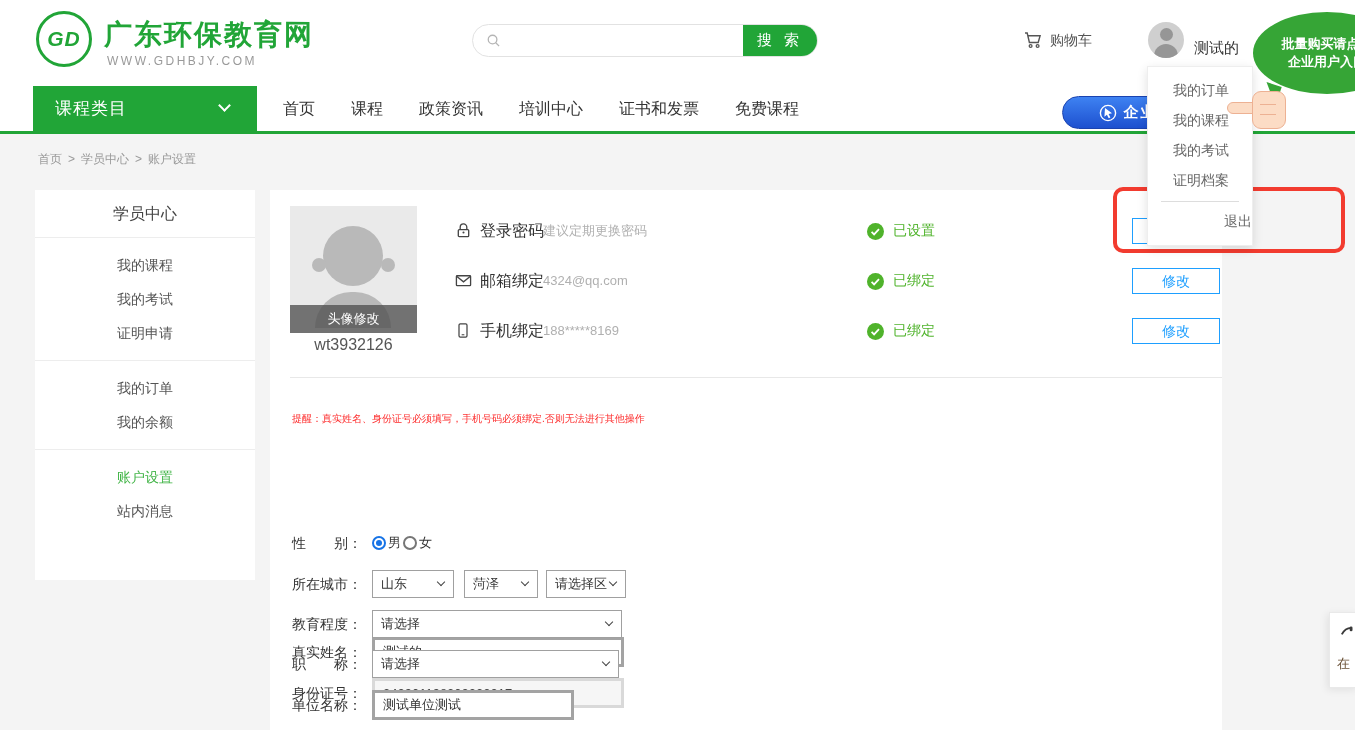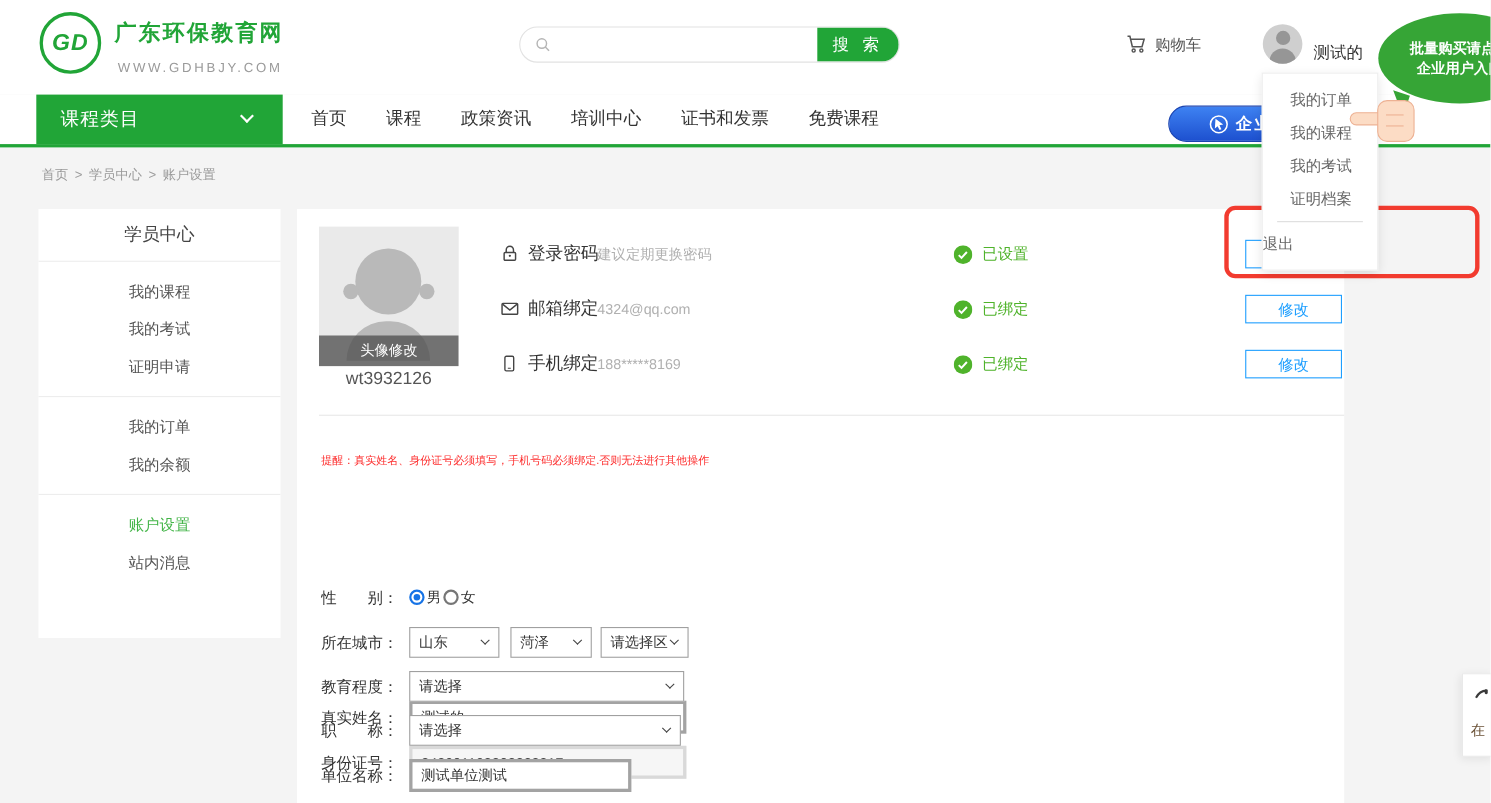--- a/index.html
+++ b/index.html
@@ -10,21 +10,21 @@
     font-family:"Liberation Sans","DejaVu Sans",sans-serif;
     color:#333;
   }
 
   
   .header { position:absolute; left:0; top:0; width:1355px; height:86px; background:#fff; }
   .logo-badge { position:absolute; left:36px; top:11px; width:56px; height:56px;
     border:3px solid var(--green,#21a537); border-radius:50%;
     display:flex; align-items:center; justify-content:center; background:#fff; }
   .logo-badge span { color:var(--green,#21a537); font-weight:bold; font-style:italic; font-size:21px; letter-spacing:1px; }
-  .logo-title { position:absolute; left:104px; top:16px; font-size:20px; font-weight:bold;
+  .logo-title { position:absolute; left:104px; top:16px; font-size:28px; font-weight:bold;
     color:var(--green,#21a537); letter-spacing:2px; }
   .logo-sub { position:absolute; left:107px; top:54px; font-size:12px; color:#9a9a9a; letter-spacing:2.5px; }
 
   .search { position:absolute; left:472px; top:24px; width:346px; height:33px;
     border:1px solid #e2e2e2; border-radius:17px; background:#fff; display:flex; overflow:hidden; }
   .search .mag { position:absolute; left:13px; top:8px; }
   .search input { flex:1; border:none; outline:none; padding-left:37px; font-size:14px; color:#333;
     font-family:inherit; background:transparent;margin-top:34px; }
   .search input::placeholder { color:#aaa; }
   .search button { width:74px; border:none; background:var(--green,#21a537); color:#fff;
@@ -112,21 +112,21 @@
   .radio.checked::after { content:""; position:absolute; left:2px; top:2px; width:6px; height:6px;
     border-radius:50%; background:#1673e6; }
   .radio.unchecked { border:2px solid #767676; }
   .radio-group .rtxt { font-size:13px; color:#333; margin:0 2px 0 2px; }
 
   
   .user-menu { position:absolute; left:1147px; top:66px; width:106px; height:180px; background:#fff;
     border:1px solid #eee; box-shadow:0 3px 10px rgba(0,0,0,.12); z-index:30; padding-top:8px; }
   .um-item { height:30px; line-height:30px; padding-left:25px; font-size:14px; color:#666; cursor:pointer; }
   .um-divider { width:78px; margin:6px auto 0 auto; border-top:1px solid #ddd; }
-  .um-logout { height:38px; line-height:38px; text-align:left; font-size:14px; color:#666; cursor:pointer; }
+  .um-logout { height:38px; line-height:38px; text-align:right; font-size:14px; color:#666; cursor:pointer; }
 
   
   .annotation { position:absolute; left:1113px; top:187px; width:232px; height:66px;
     border:4px solid var(--annotation,#f23b2f); border-radius:10px; z-index:20; pointer-events:none; }
 
   
   .bubble { position:absolute; left:1253px; top:12px; width:148px; height:82px; border-radius:50%;
     background:var(--bubbleGreen,#36a536); z-index:40; color:#fff; text-align:center;
     font-size:13px; font-weight:bold; padding-top:23px; line-height:18px; }
   .bubble-tail { position:absolute; left:1263px; top:84px; width:0; height:0; z-index:40;

